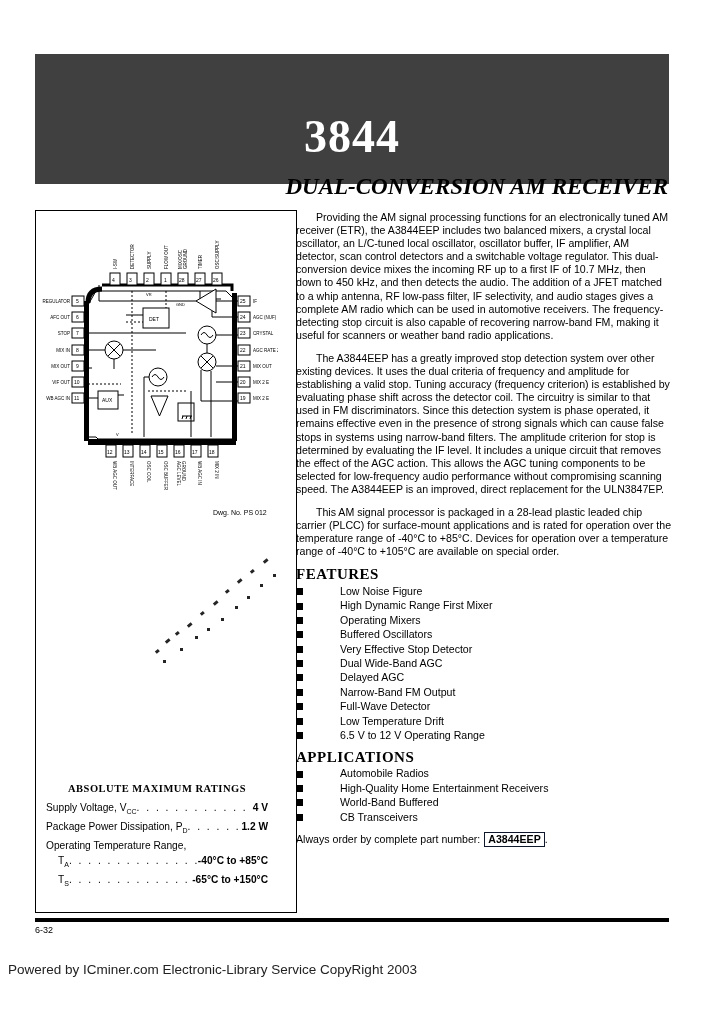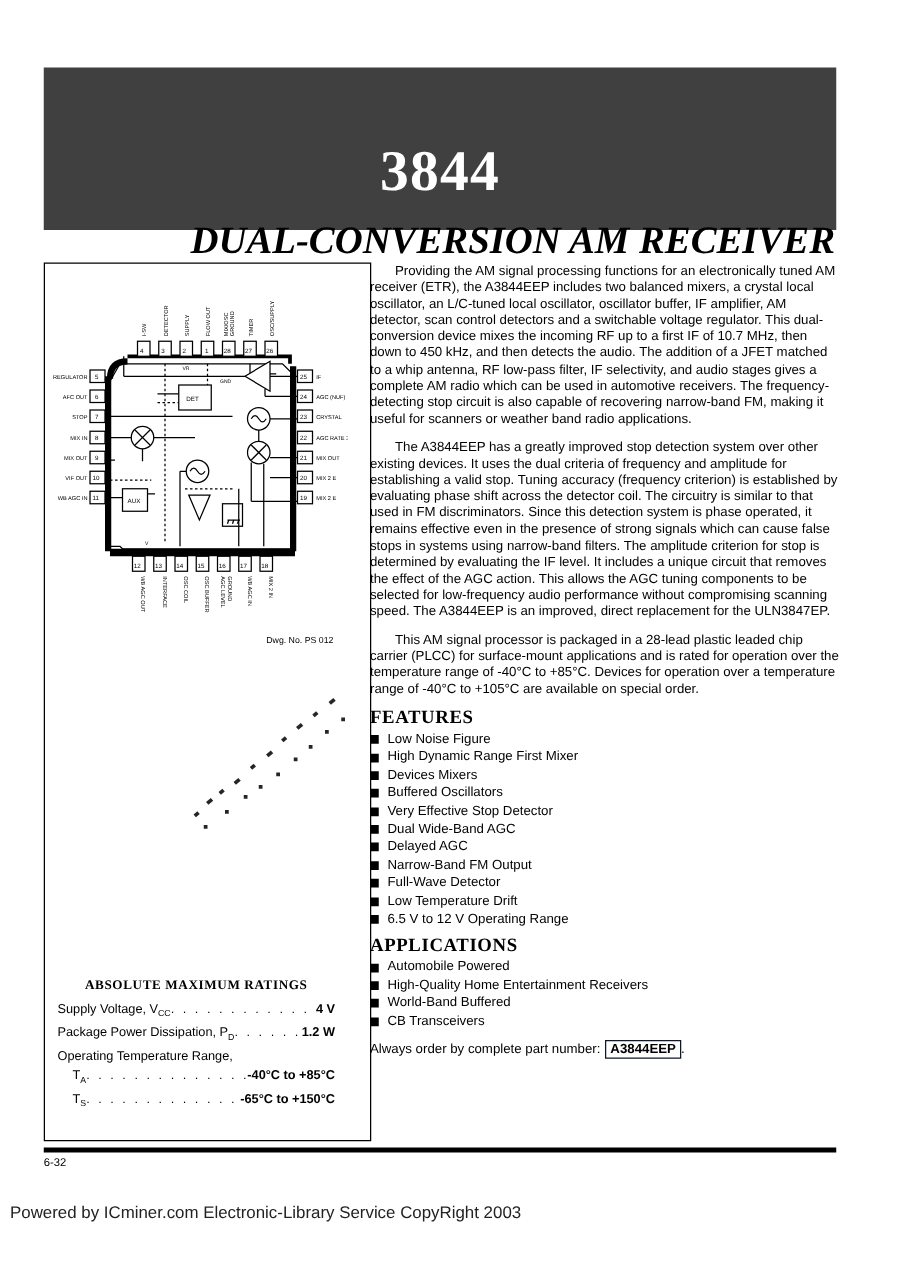--- a/index.html
+++ b/index.html
@@ -1,35 +1,35 @@
 <!DOCTYPE html>
 <html><head>
 <meta charset="utf-8">
 <style>
   html,body{margin:0;padding:0;background:#fff;}
   body{width:720px;height:1012px;position:relative;overflow:hidden;font-family:"Liberation Sans",sans-serif;color:#000;}
   .banner{position:absolute;left:35px;top:54px;width:634px;height:130px;background:#404040;}
   .banner-title{position:absolute;left:0;right:0;top:60px;text-align:center;color:#fff;font-family:"Liberation Serif",serif;font-weight:bold;font-size:46px;line-height:46px;letter-spacing:1px;}
-  .doc-heading{position:absolute;right:52px;top:174px;font-family:"Liberation Serif",serif;font-weight:bold;font-style:italic;font-size:31px;letter-spacing:0px;white-space:nowrap;}
+  .doc-heading{position:absolute;right:52px;top:174px;font-family:"Liberation Serif",serif;font-weight:bold;font-style:italic;font-size:23px;letter-spacing:0px;white-space:nowrap;}
   .diagram-box{position:absolute;left:35px;top:210px;width:262px;height:703px;border:1px solid #000;box-sizing:border-box;}
   .diagram-svg{position:absolute;left:0;top:0;}
   .dwg-no{position:absolute;left:177px;top:298px;font-size:7px;white-space:nowrap;}
   .ratings{position:absolute;left:10px;top:570px;width:222px;font-size:10.2px;line-height:15px;}
   .ratings-title{font-family:"Liberation Serif",serif;font-weight:bold;font-size:10.5px;text-align:center;letter-spacing:0.5px;margin-bottom:4px;}
   .rating-row{display:flex;white-space:nowrap;}
   .rating-row .lbl{flex:0 0 auto;}
   .rating-row .dots{flex:1 1 auto;overflow:hidden;letter-spacing:2px;}
   .rating-row .val{flex:0 0 auto;font-weight:bold;}
   .indent{padding-left:12px;}
   sub{font-size:7px;}
   .text-col{position:absolute;left:296px;top:211px;width:376px;font-size:10.6px;line-height:13.1px;}
   .para{margin:0 0 10px 0;text-indent:20px;text-align:left;}
   .section-heading{font-family:"Liberation Serif",serif;font-weight:bold;font-size:15px;letter-spacing:0.5px;margin:8px 0 3px 0;}
   .bullet-list{list-style:none;margin:0;padding:0;}
-  .bullet-list li{display:flex;align-items:center;height:14.4px;font-size:10.6px;}
+  .bullet-list li{display:flex;align-items:center;height:14.4px;font-size:10.6px;gap:30px;}
   .sq{display:inline-block;width:7px;height:7px;background:#000;margin-right:7px;flex:0 0 7px;}
   .order-line{margin-top:8px;font-size:10.6px;white-space:nowrap;}
   .part-box{display:inline-block;border:1px solid #0f172a;padding:0 3px;font-weight:bold;margin-left:4px;}
   .rule{position:absolute;left:35px;top:918px;width:634px;height:4px;background:#000;}
   .page-num{position:absolute;left:35px;top:925px;font-size:9px;}
   .footer{position:absolute;left:8px;top:962px;font-family:Liberation Sans, sans-serif;font-size:13.5px;color:#222;white-space:nowrap;}
   .stamp{position:absolute;left:145px;top:540px;width:150px;height:140px;pointer-events:none;}
 </style>
 </head>
 <body>
@@ -287,21 +287,21 @@
     <li>
         <span class="sq"></span>
         <span>Low Noise Figure</span>
       </li>
     <li>
         <span class="sq"></span>
         <span>High Dynamic Range First Mixer</span>
       </li>
     <li>
         <span class="sq"></span>
-        <span>Devices Mixers</span>
+        <span>Operating Mixers</span>
       </li>
     <li>
         <span class="sq"></span>
         <span>Buffered Oscillators</span>
       </li>
     <li>
         <span class="sq"></span>
         <span>Very Effective Stop Detector</span>
       </li>
     <li>
@@ -327,21 +327,21 @@
     <li>
         <span class="sq"></span>
         <span>6.5 V to 12 V Operating Range</span>
       </li>
   </ul>
 
   <div class="section-heading">APPLICATIONS</div>
   <ul class="bullet-list">
     <li>
         <span class="sq"></span>
-        <span>Automobile Powered</span>
+        <span>Automobile Radios</span>
       </li>
     <li>
         <span class="sq"></span>
         <span>High-Quality Home Entertainment Receivers</span>
       </li>
     <li>
         <span class="sq"></span>
         <span>World-Band Buffered</span>
       </li>
     <li>

